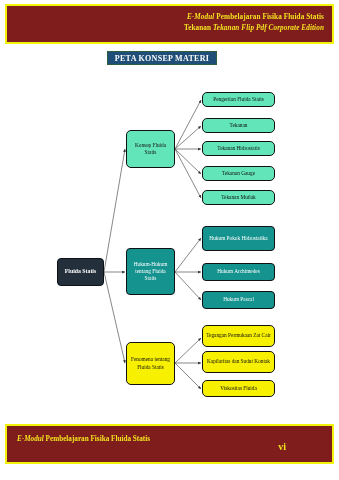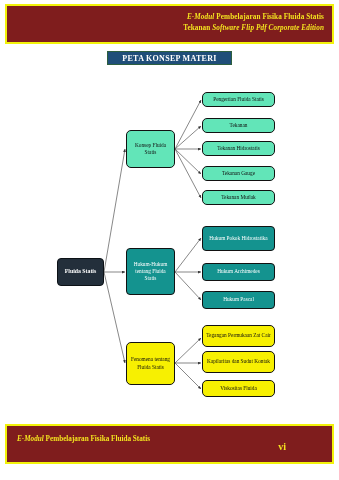--- a/index.html
+++ b/index.html
@@ -42,21 +42,21 @@
   }
   .ftr-text .it{font-style:italic;}
   #page-number{
     position:absolute;right:46px;top:15px;
     font-size:10px;font-weight:bold;color:#f4e41f;
   }
 
   
   #peta-konsep-title{
     position:absolute;left:107px;top:51px;
-    width:125px;height:14px;
+    width:110px;height:14px;
     background:#1f4e79;
     border:1.2px solid #2d5f3f;
     color:#ffffff;
     font-size:8px;font-weight:bold;
     letter-spacing:.3px;
     display:flex;align-items:center;justify-content:center;
     box-sizing:border-box;
   }
 
   
@@ -86,21 +86,21 @@
   .node.yellow{background:#f7f001;color:#111;border-radius:5px;}
 </style>
 </head>
 <body>
 
 <div class="page">
 
   <div class="bar" id="header-bar">
     <div class="hdr-text">
       <div><span class="it">E-Modul</span><span> Pembelajaran Fisika Fluida Statis</span></div>
-      <div><span>Tekanan </span><span class="it">Software Flip Pdf Corporate Edition</span></div>
+      <div><span>Tekanan </span><span class="it">Tekanan Flip Pdf Corporate Edition</span></div>
     </div>
   </div>
 
   <div id="peta-konsep-title">PETA KONSEP MATERI</div>
 
   <div id="concept-map">
 
     <svg id="connector-layer" viewBox="0 0 339 360">
       <defs>
         <marker id="ah" markerWidth="5" markerHeight="5" refX="4.2" refY="2" orient="auto">

